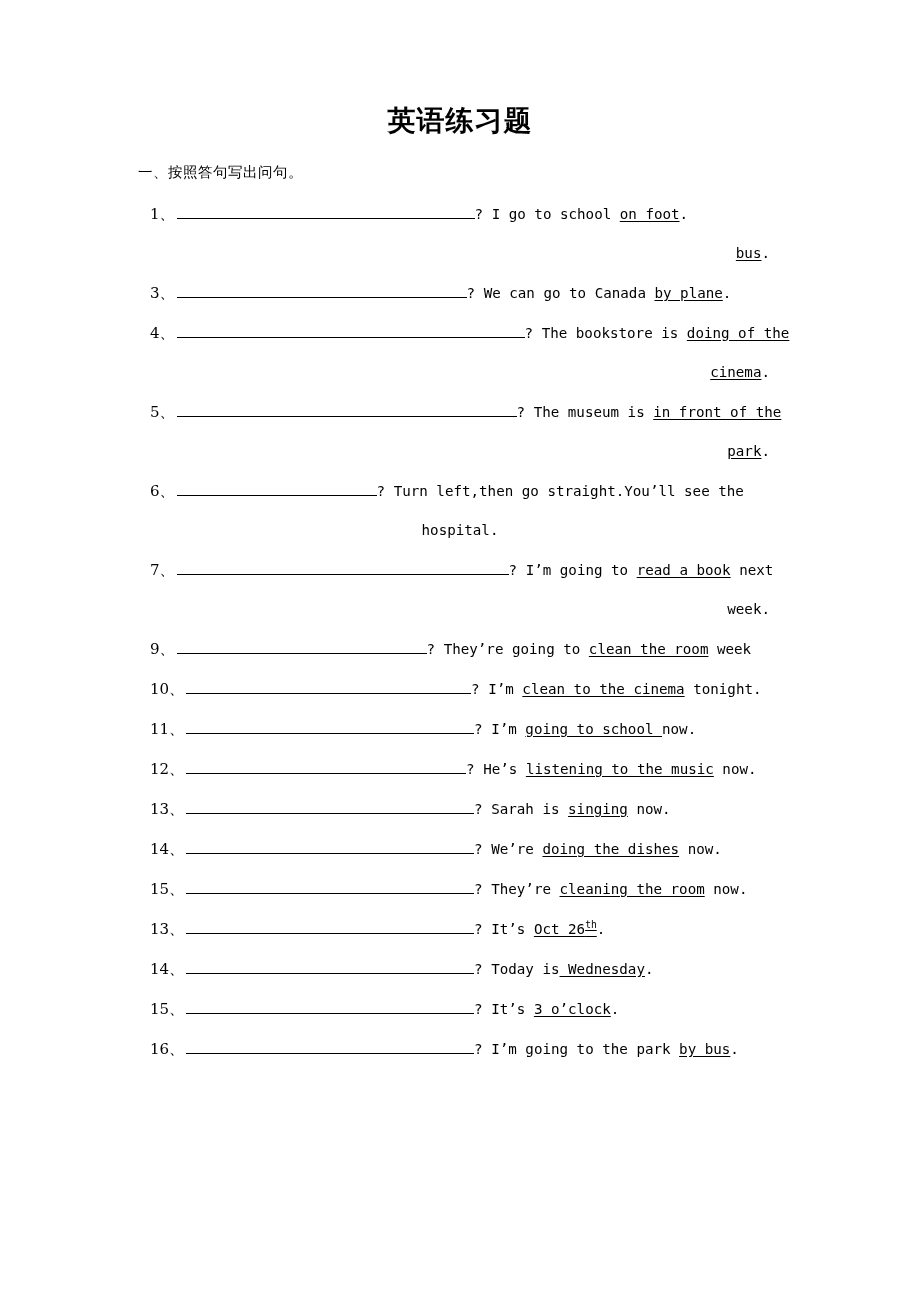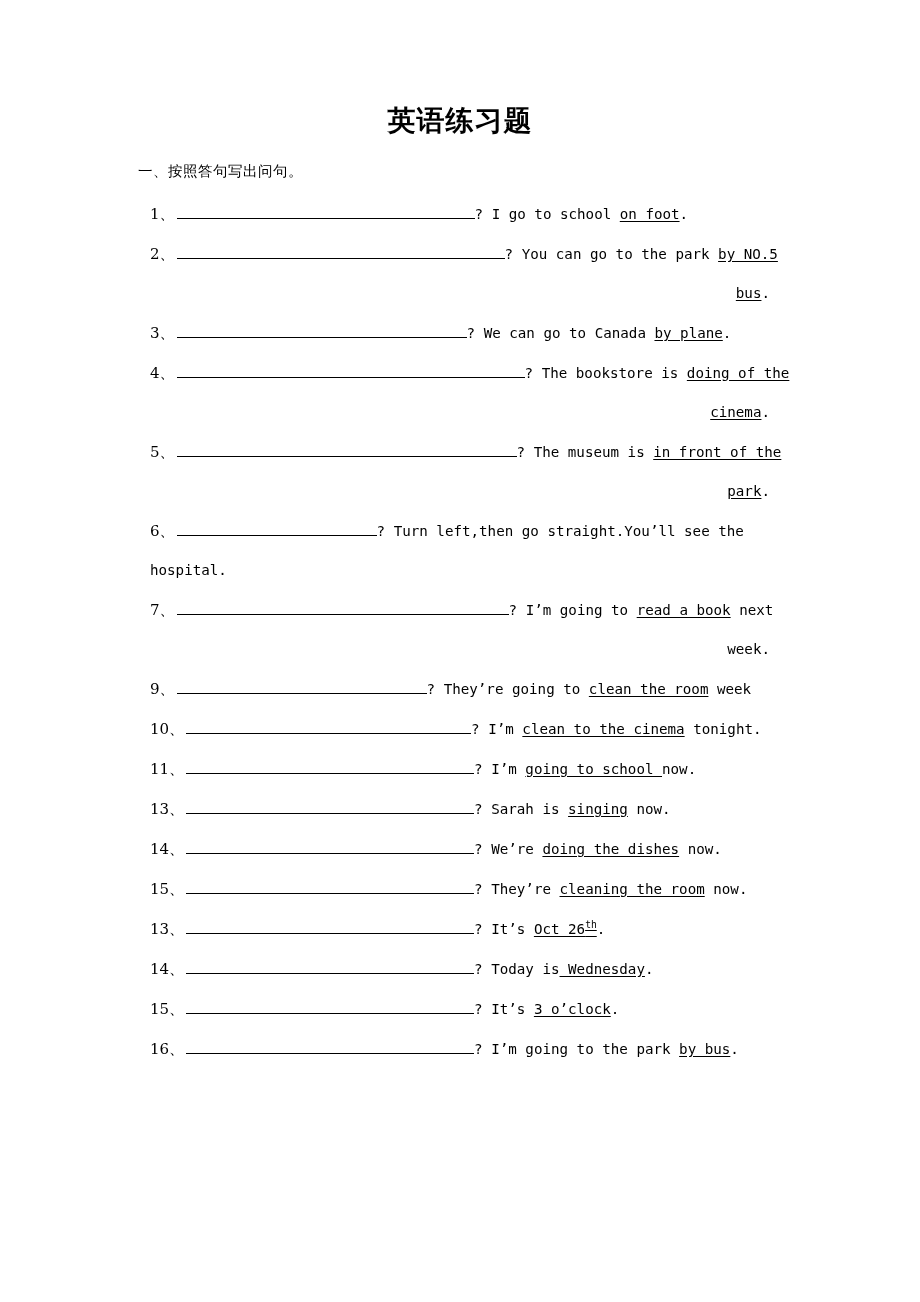--- a/index.html
+++ b/index.html
@@ -33,21 +33,21 @@
     font-family: "DejaVu Sans", "Liberation Sans", sans-serif;
     font-size: 28px;
     font-weight: 700;
     letter-spacing: 1px;
     margin: 0;
     padding-top: 104px;
     line-height: 1.2;
   }
 
   .section-head {
-    font-family: Liberation Mono, monospace;
+    font-family: Liberation Sans, sans-serif;
     font-size: 14.5px;
     margin: 0;
     padding-top: 24px;
     line-height: 1.4;
     letter-spacing: 0.5px;
   }
 
   .qlist {
     margin: 12px;
     padding: 0;
@@ -86,21 +86,21 @@
     text-underline-offset: 2px;
   }
 
   .wrapline {
     font-family: "DejaVu Sans Mono", "Liberation Mono", monospace;
     font-size: 14.2px;
     line-height: 39px;
     white-space: nowrap;
   }
   .wrapline.center {
-    text-align: left;
+    text-align: center;
   }
   .wrapline.left {
     text-align: right;
   }
 
   sup {
     font-size: 0.68em;
     vertical-align: super;
     line-height: 0;
   }
@@ -110,34 +110,34 @@
 
 <div class="page">
   <div class="content">
 
     <h1 class="doc-title">英语练习题</h1>
 
     <p class="section-head">一、按照答句写出问句。</p>
 
     <div class="qlist" id="question-list">
         <div class="qrow"><span class="qnum">1、</span><span class="blank" style="width: 298px;"></span><span class="ans"><span>? I go to school </span><span class="u">on foot</span><span>.</span></span></div>
-        <div class="qrow"><span class="qnum">2、</span><span class="blank" style="width: 328px;"></span><span class="ans"><span>? You can go to the park </span><span class="u">by NO.5</span></span></div>
         <div class="wrapline left"><span class="u">bus</span><span>.</span></div>
         <div class="qrow"><span class="qnum">3、</span><span class="blank" style="width: 290px;"></span><span class="ans"><span>? We can go to Canada </span><span class="u">by plane</span><span>.</span></span></div>
         <div class="qrow"><span class="qnum">4、</span><span class="blank" style="width: 348px;"></span><span class="ans"><span>? The bookstore is </span><span class="u">doing of the</span></span></div>
         <div class="wrapline left"><span class="u">cinema</span><span>.</span></div>
         <div class="qrow"><span class="qnum">5、</span><span class="blank" style="width: 340px;"></span><span class="ans"><span>? The museum is </span><span class="u">in front of the</span></span></div>
         <div class="wrapline left"><span class="u">park</span><span>.</span></div>
         <div class="qrow"><span class="qnum">6、</span><span class="blank" style="width: 200px;"></span><span class="ans"><span>? Turn left,then go straight.You’ll see the</span></span></div>
         <div class="wrapline center">hospital.</div>
         <div class="qrow"><span class="qnum">7、</span><span class="blank" style="width: 332px;"></span><span class="ans"><span>? I’m going to </span><span class="u">read a book</span><span> next</span></span></div>
         <div class="wrapline left">week.</div>
         <div class="qrow"><span class="qnum">9、</span><span class="blank" style="width: 250px;"></span><span class="ans"><span>? They’re going to </span><span class="u">clean the room</span><span> week</span></span></div>
         <div class="qrow"><span class="qnum">10、</span><span class="blank" style="width: 285px;"></span><span class="ans"><span>? I’m </span><span class="u">clean to the cinema</span><span> tonight.</span></span></div>
         <div class="qrow"><span class="qnum">11、</span><span class="blank" style="width: 288px;"></span><span class="ans"><span>? I’m </span><span class="u">going to school </span><span>now.</span></span></div>
+        <div class="qrow"><span class="qnum">12、</span><span class="blank" style="width: 280px;"></span><span class="ans"><span>?  He’s </span><span class="u">listening to the music</span><span> now.</span></span></div>
         <div class="qrow"><span class="qnum">13、</span><span class="blank" style="width: 288px;"></span><span class="ans"><span>? Sarah is </span><span class="u">singing</span><span> now.</span></span></div>
         <div class="qrow"><span class="qnum">14、</span><span class="blank" style="width: 288px;"></span><span class="ans"><span>? We’re </span><span class="u">doing the dishes</span><span> now.</span></span></div>
         <div class="qrow"><span class="qnum">15、</span><span class="blank" style="width: 288px;"></span><span class="ans"><span>? They’re </span><span class="u">cleaning the room</span><span> now.</span></span></div>
         <div class="qrow"><span class="qnum">13、</span><span class="blank" style="width: 288px;"></span><span class="ans"><span>? It’s </span><span class="u">Oct 26<sup class="u">th</sup></span><span>.</span></span></div>
         <div class="qrow"><span class="qnum">14、</span><span class="blank" style="width: 288px;"></span><span class="ans"><span>? Today is</span><span class="u"> Wednesday</span><span>.</span></span></div>
         <div class="qrow"><span class="qnum">15、</span><span class="blank" style="width: 288px;"></span><span class="ans"><span>? It’s </span><span class="u">3 o’clock</span><span>.</span></span></div>
         <div class="qrow"><span class="qnum">16、</span><span class="blank" style="width: 288px;"></span><span class="ans"><span>? I’m going to the park </span><span class="u">by bus</span><span>.</span></span></div>
       </div>
 
   </div>

